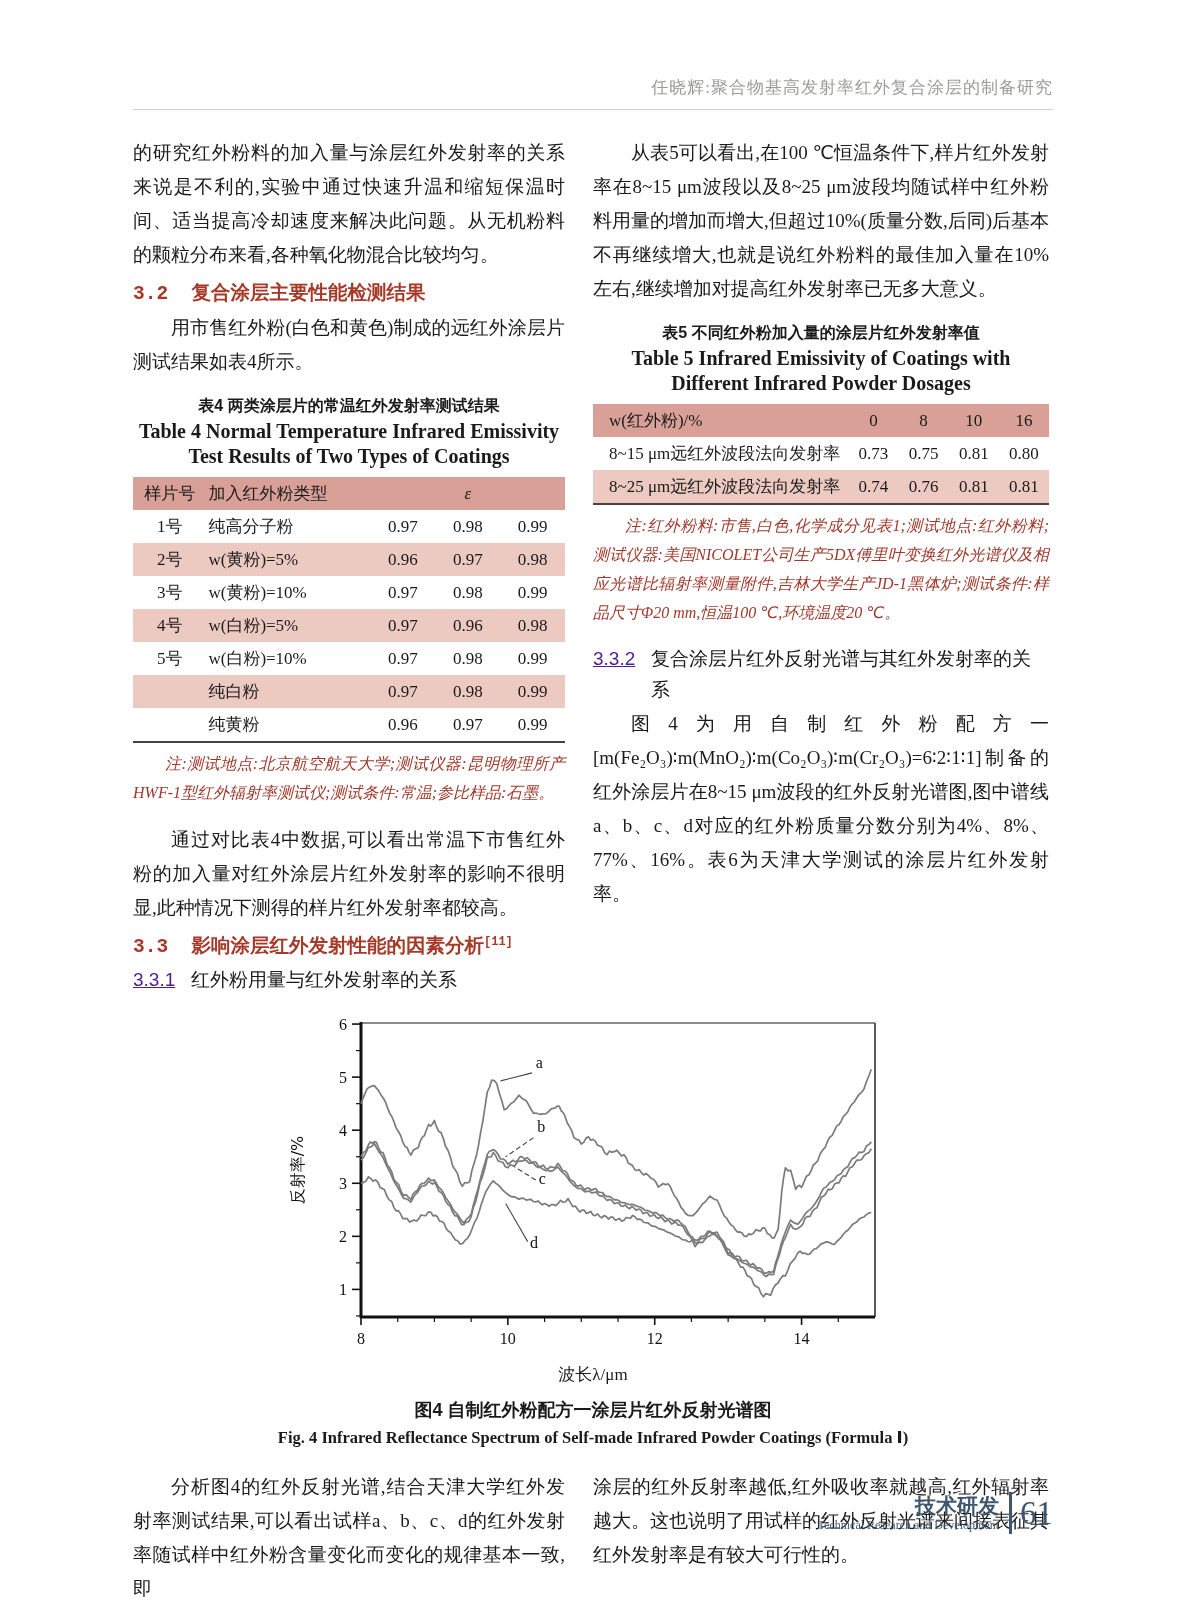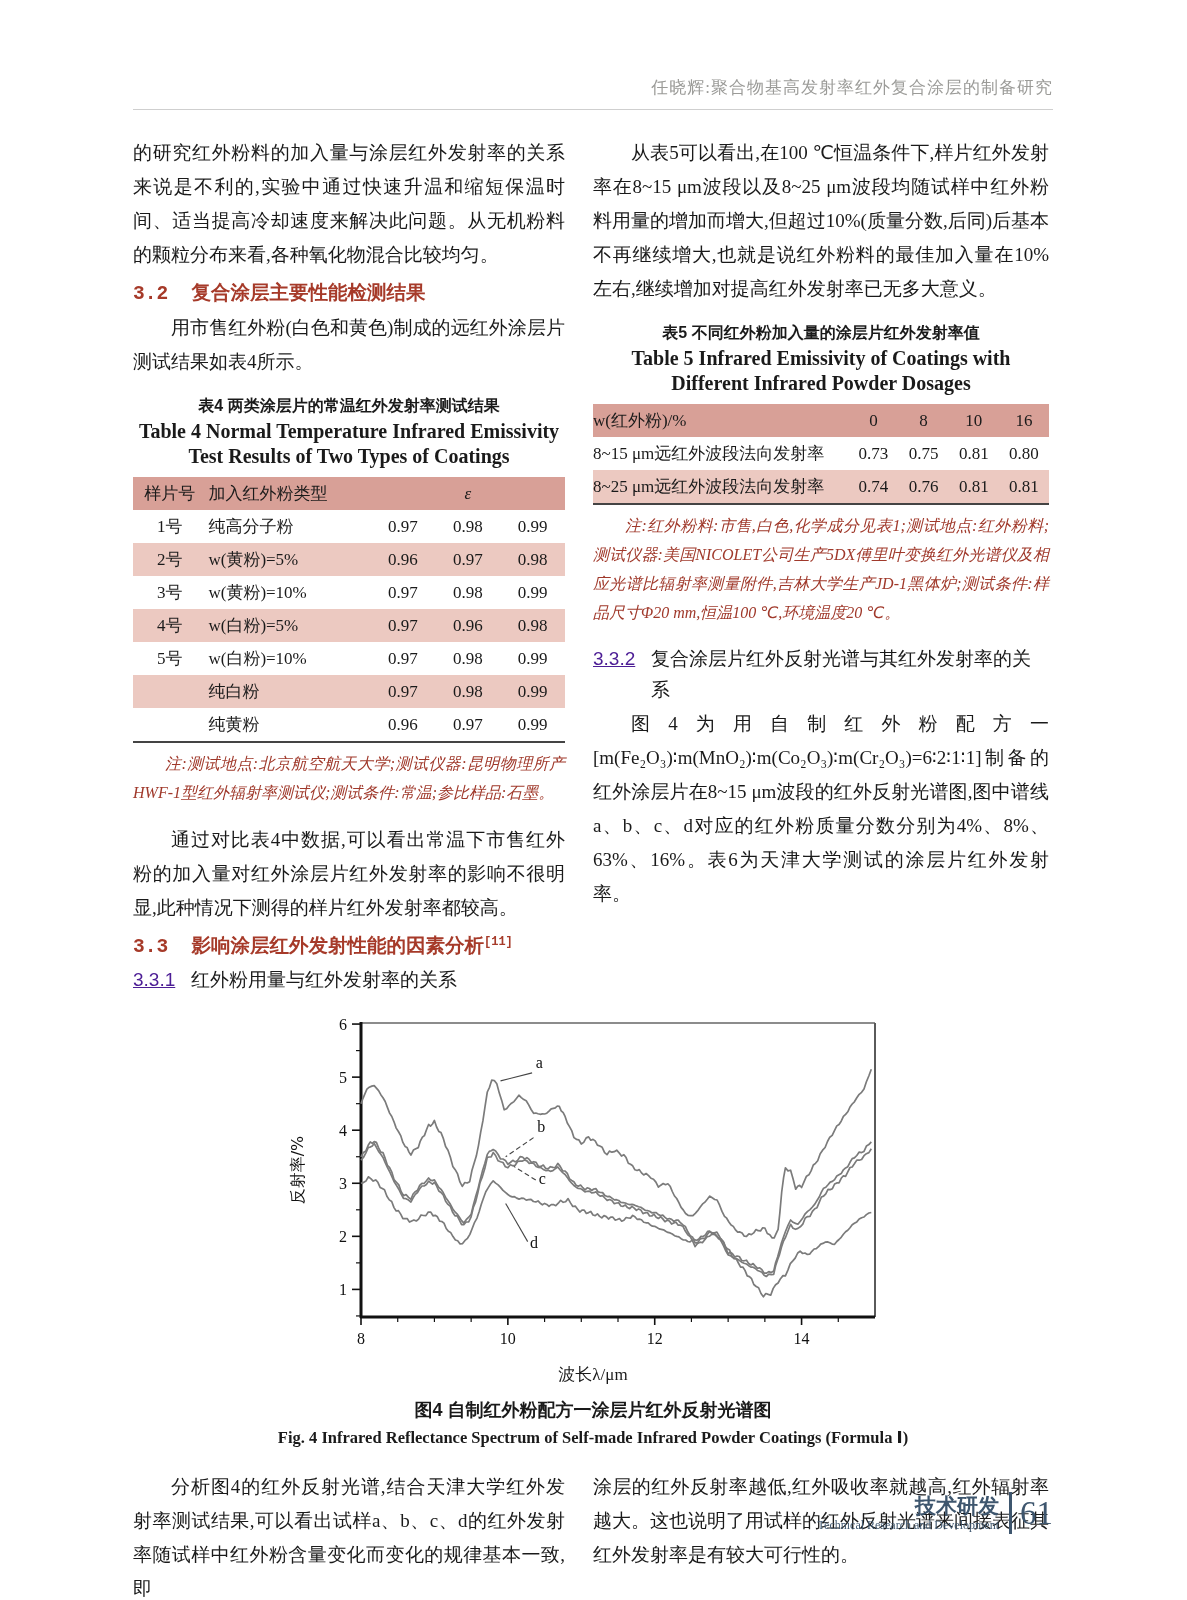--- a/index.html
+++ b/index.html
@@ -27,21 +27,21 @@
               font-size:16px;text-align:center;margin-top:14px;line-height:26px;}
   .tbl-cap-en{font-weight:bold;font-size:20px;text-align:center;line-height:25px;margin-bottom:8px;}
   table.dtable{width:100%;border-collapse:collapse;font-size:17px;border-bottom:2px solid #444;}
   table.dtable th,table.dtable td{padding:5px 2px;line-height:23px;font-weight:normal;}
   table.dtable thead tr{background:#d8a097;}
   table.dtable tbody tr:nth-child(even){background:#ecc9c1;}
   .t4 .c0{width:17%;text-align:center;}
   .t4 .c1{width:38%;text-align:left;}
   .t4 .c2,.t4 .c3,.t4 .c4{width:15%;text-align:center;}
   .t4 th.ceps{text-align:center;font-style:italic;}
-  .t5 .c0{width:56%;text-align:left;padding-left:0;}
+  .t5 .c0{width:56%;text-align:left;padding-left:16px;}
   .t5 .c1,.t5 .c2,.t5 .c3,.t5 .c4{width:11%;text-align:center;}
   .tbl-note{font-size:16px;line-height:29px;color:#a0392b;font-style:italic;
             text-align:justify;text-indent:2em;margin-top:6px;}
   
   .figure-block{margin-top:16px;text-align:center;}
   .chart-wrap{display:inline-block;}
   .xaxis-label{font-size:17px;margin-top:2px;}
   .fig-cap-zh{font-family:"Liberation Sans","DejaVu Sans",sans-serif;font-weight:bold;
               font-size:18px;margin-top:12px;}
   .fig-cap-en{font-weight:bold;font-size:16.5px;margin-top:6px;}
@@ -189,21 +189,21 @@
               </tr>
             </tbody>
         </table>
         <p class="tbl-note">注:红外粉料:市售,白色,化学成分见表1;测试地点:红外粉料;测试仪器:美国NICOLET公司生产5DX傅里叶变换红外光谱仪及相应光谱比辐射率测量附件,吉林大学生产JD-1黑体炉;测试条件:样品尺寸Φ20 mm,恒温100 ℃,环境温度20 ℃。</p>
 
         <div class="subsec" style="margin-top:16px;">
           <span class="no">3.3.2</span>
           <span class="tt">复合涂层片红外反射光谱与其红外发射率的关系</span>
         </div>
 
-        <p class="body indent">图4为用自制红外粉配方一[m(Fe₂O₃)∶m(MnO₂)∶m(Co₂O₃)∶m(Cr₂O₃)=6∶2∶1∶1]制备的红外涂层片在8~15 μm波段的红外反射光谱图,图中谱线a、b、c、d对应的红外粉质量分数分别为4%、8%、63%、16%。表6为天津大学测试的涂层片红外发射率。</p>
+        <p class="body indent">图4为用自制红外粉配方一[m(Fe₂O₃)∶m(MnO₂)∶m(Co₂O₃)∶m(Cr₂O₃)=6∶2∶1∶1]制备的红外涂层片在8~15 μm波段的红外反射光谱图,图中谱线a、b、c、d对应的红外粉质量分数分别为4%、8%、77%、16%。表6为天津大学测试的涂层片红外发射率。</p>
       </div>
     </div>
 
     <div class="figure-block">
       <div class="chart-wrap">
         <svg id="spectrum-svg" width="620" height="344" viewBox="0 0 620 344">
             <line x1="78" y1="10" x2="592" y2="10" stroke="#8c8c8c" stroke-width="2"></line>
             <line x1="592" y1="10" x2="592" y2="304" stroke="#5a5a5a" stroke-width="2"></line>
             <line x1="78" y1="9" x2="78" y2="305" stroke="#111" stroke-width="3"></line>
             <line x1="77" y1="304" x2="592" y2="304" stroke="#111" stroke-width="3"></line>

